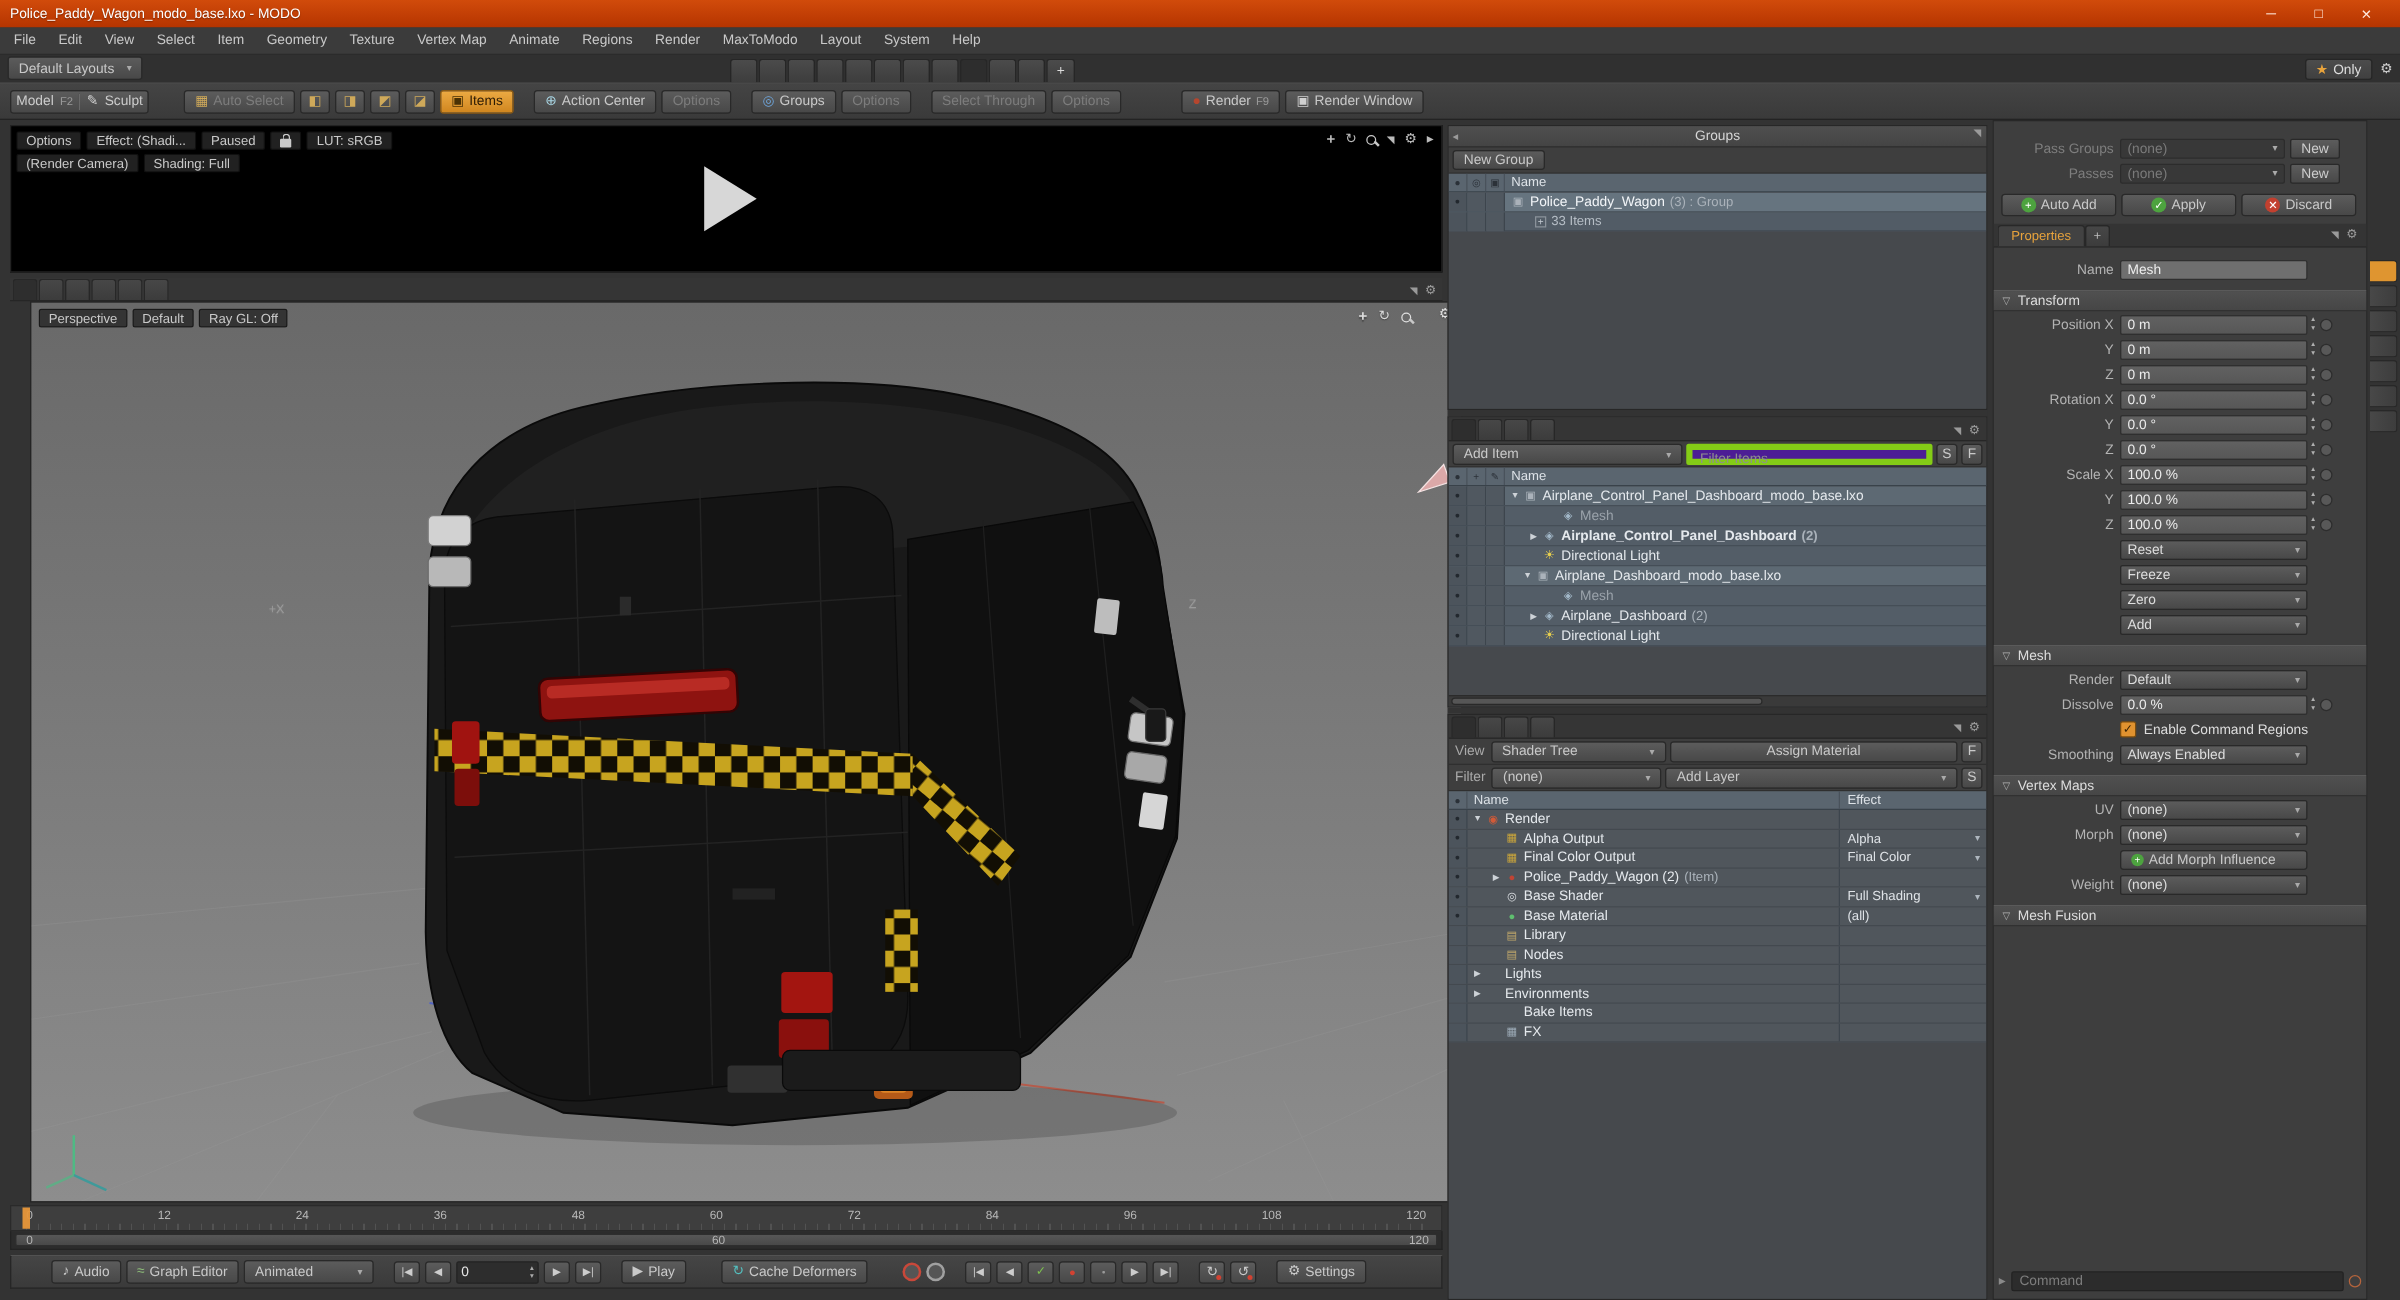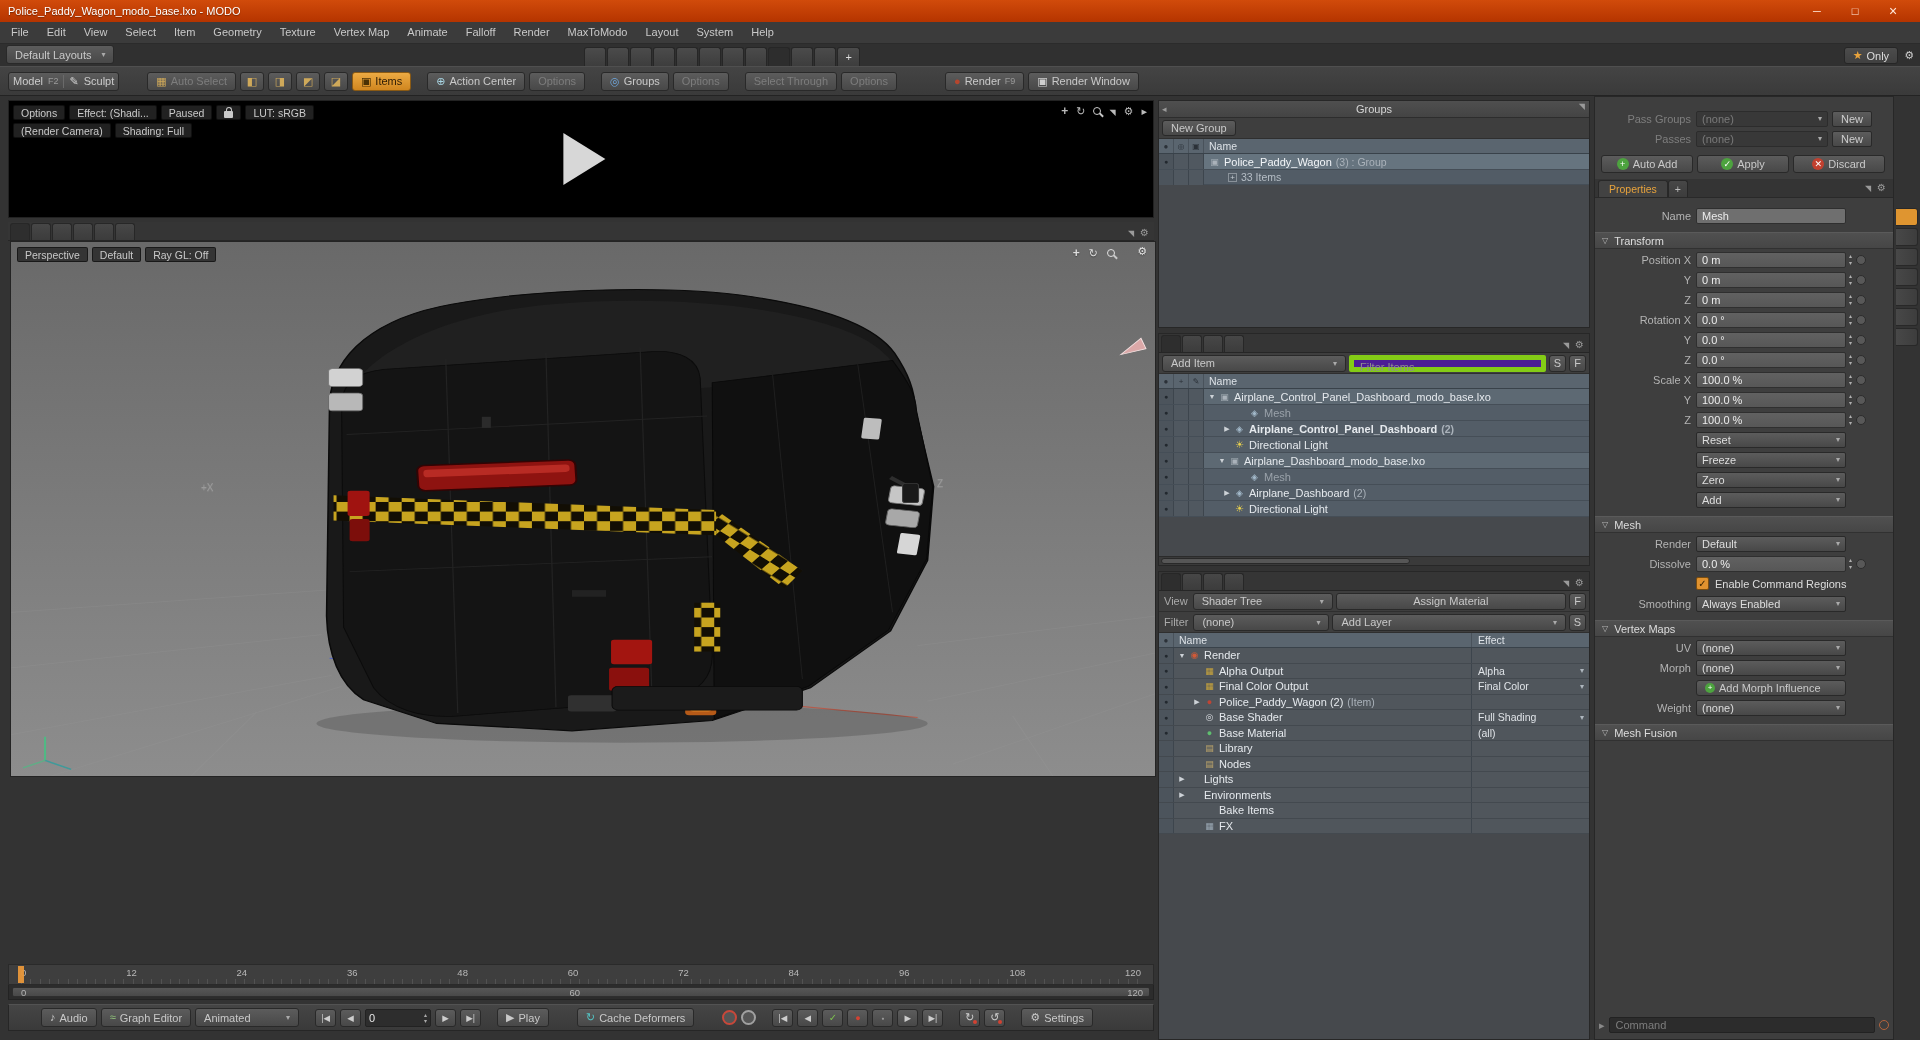--- a/index.html
+++ b/index.html
@@ -74,21 +74,21 @@
 .pv-row2{position:absolute;left:4px;top:22px;display:flex;gap:4px}
 .vbtn{display:inline-flex;align-items:center;gap:4px;background:rgba(40,40,40,.82);border:1px solid rgba(0,0,0,.5);border-radius:2px;color:#c9c9c9;font-size:10.5px;padding:0 7px;height:15px}
 .pv-icons{position:absolute;right:6px;top:4px;display:flex;gap:8px;align-items:center;color:#bbb}
 .playtri{position:absolute;left:50%;top:50%;transform:translate(-42%,-50%);width:0;height:0;border-top:26px solid transparent;border-bottom:26px solid transparent;border-left:42px solid #e3e3e3;opacity:.95}
 
 .vptabs{position:absolute;left:0;top:126px;width:100%;height:19px;background:#353535;border-bottom:1px solid #262626;display:flex;align-items:flex-end;padding-left:2px}
 .ptab{padding:0 9px;height:17px;line-height:16px;background:linear-gradient(#474747,#3c3c3c);border:1px solid #272727;border-bottom:none;border-radius:3px 3px 0 0;margin-right:1px;color:#bdbdbd;font-size:10.5px;white-space:nowrap}
 .ptab.selected{background:#2e2e2e;color:#e8a33c}
 .picons{margin-left:auto;display:flex;gap:6px;padding:0 5px 2px;color:#9a9a9a;font-size:10px}
 
-.viewport{position:absolute;left:2px;top:145px;width:100%;height:536px;background:linear-gradient(#696969,#8d8d8d);border:1px solid #242424;overflow:hidden}
+.viewport{position:absolute;left:16px;top:145px;width:100%;height:721px;background:linear-gradient(#696969,#8d8d8d);border:1px solid #242424;overflow:hidden}
 .vpsvg{position:absolute;left:0;top:0;width:100%;height:100%}
 .vp-ctl{position:absolute;left:6px;top:5px;display:flex;gap:4px}
 .vp-icons{position:absolute;right:40px;top:5px;display:flex;gap:9px;align-items:center;color:#ddd;text-shadow:0 1px 1px #444}
 .vp-gear{position:absolute;right:8px;top:4px;color:#e2e2e2;text-shadow:0 1px 1px #444}
 .axislabel{position:absolute;color:#9a9a9a;font-size:10px;text-shadow:0 1px 1px rgba(255,255,255,.15)}
 .vpinfo{position:absolute;right:10px;bottom:26px;text-align:right;font-size:10.5px;color:#e8e8e8;text-shadow:0 1px 1px rgba(40,40,40,.6);line-height:13px}
 .vpinfo .infoline.selected{color:#e8a33c}
 
 .timeline{position:absolute;left:0;top:868px;width:100%}
 .ruler{height:21px;background:#3e3e3e;border:1px solid #2a2a2a;position:relative;display:flex;justify-content:space-between;padding:2px 12px 0;color:#b8b8b8;font-size:9.5px;background-image:repeating-linear-gradient(90deg,#525252 0 1px,transparent 1px 9.3px);background-size:calc(100% - 24px) 5px;background-position:12px bottom;background-repeat:no-repeat}
@@ -209,21 +209,21 @@
   <div class="menubar">
       <span class="menuitem">File</span>
       <span class="menuitem">Edit</span>
       <span class="menuitem">View</span>
       <span class="menuitem">Select</span>
       <span class="menuitem">Item</span>
       <span class="menuitem">Geometry</span>
       <span class="menuitem">Texture</span>
       <span class="menuitem">Vertex Map</span>
       <span class="menuitem">Animate</span>
-      <span class="menuitem">Falloff</span>
+      <span class="menuitem">Regions</span>
       <span class="menuitem">Render</span>
       <span class="menuitem">MaxToModo</span>
       <span class="menuitem">Layout</span>
       <span class="menuitem">System</span>
       <span class="menuitem">Help</span>
     </div>
 
   <div class="tabrow">
     <span class="btn dd" style="margin-bottom:2px">
         <span>Default Layouts</span>

